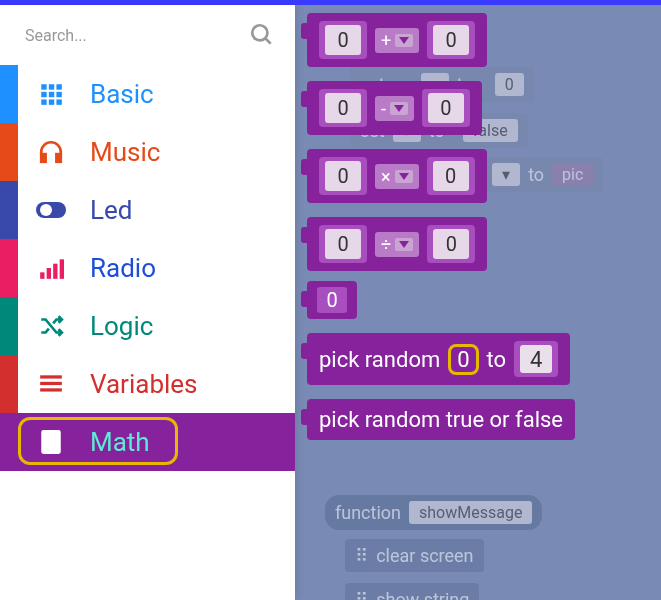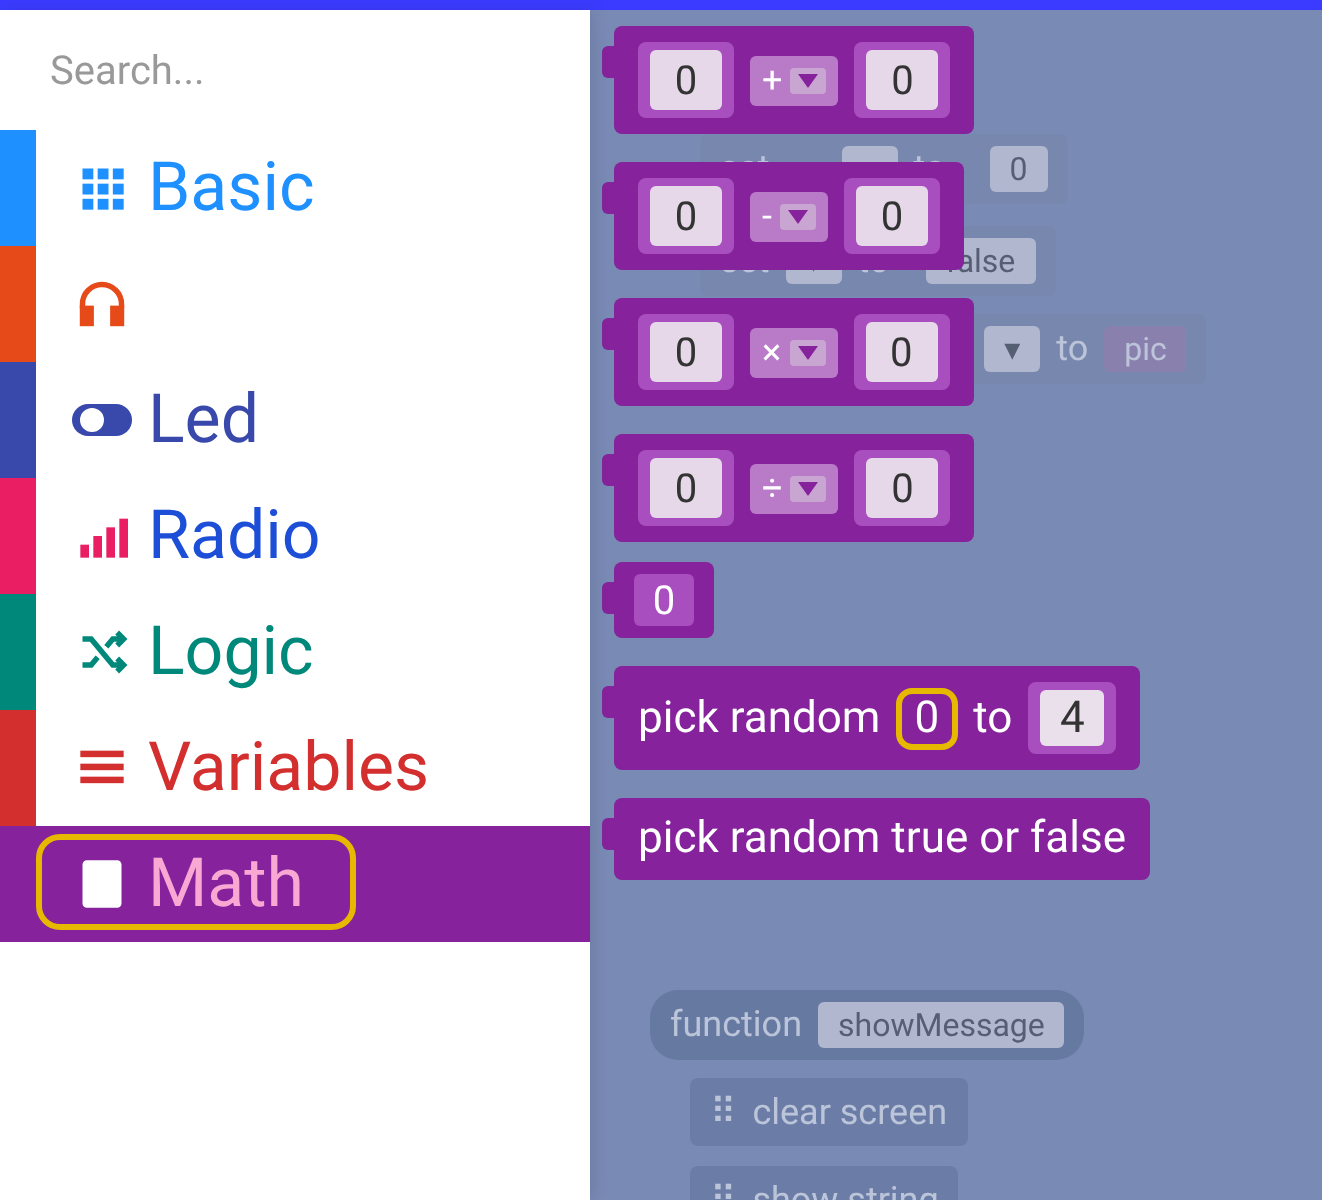--- a/index.html
+++ b/index.html
@@ -4,29 +4,29 @@
 <style>
 * { margin: 0; padding: 0; box-sizing: border-box; font-family: -apple-system, BlinkMacSystemFont, "Segoe UI", Roboto, sans-serif; }
 body { width: 661px; height: 600px; overflow: hidden; background: #f0f0f0; }
 
 .app { display: flex; height: 100%; }
 .topbar { position: absolute; top: 0; left: 0; right: 0; height: 5px; background: #3b3bff; }
 
 .sidebar { width: 295px; background: #fff; display: flex; flex-direction: column; margin-top: 5px; box-shadow: 2px 0 8px rgba(0,0,0,0.1); z-index: 10; }
 
 .search-row { display: flex; align-items: center; padding: 8px 20px 8px 25px; height: 60px; }
-.search-input { flex: 1; border: none; outline: none; font-size: 20px; color: #777; background: transparent; }
+.search-input { flex: 1; border: none; outline: none; font-size: 16px; color: #777; background: transparent; }
 .search-input::placeholder { color: #999; }
 .search-icon { color: #999; width: 26px; height: 26px; }
 
 .cat-list { display: flex; flex-direction: column; }
 .cat { display: flex; align-items: center; height: 58px; cursor: pointer; position: relative; }
 .cat-bar { width: 18px; height: 100%; }
 .cat-icon { width: 30px; display: flex; align-items: center; justify-content: center; margin-left: 18px; }
-.cat-label { font-size: 34px; margin-left: 8px; }
+.cat-label { font-size: 26px; margin-left: 24px; }
 
 .cat.selected { background: #86239c; }
 .cat.selected .cat-label, .cat.selected .cat-icon svg { color: #fff; fill: #fff; }
 .highlight-box { position: absolute; border: 3px solid #e6b800; border-radius: 12px; pointer-events: none; }
 
 .workspace { flex: 1; background: rgba(100,120,170,0.85); position: relative; margin-top: 5px; overflow: hidden; }
 
 .bg-blocks { position: absolute; top: 0; left: 0; right: 0; bottom: 0; opacity: 0.5; filter: saturate(0.7); }
 .bg-block { position: absolute; background: #5a7db8; border-radius: 4px; padding: 6px 10px; color: #fff; font-size: 18px; display: flex; align-items: center; gap: 8px; }
 .bg-pill { background: #c4b9c9; color: #333; padding: 2px 10px; border-radius: 3px; font-size: 16px; }
@@ -83,20 +83,21 @@
         </div>
         <div class="cat">
           <div class="cat-bar" style="background:#e64a19"></div>
           <div class="cat-icon" style="color:#e64a19;fill:#e64a19">
             <svg width="26" height="26" viewBox="0 0 24 24" fill="none" stroke="currentColor" stroke-width="2.5">
               <path d="M3 14v-2a9 9 0 0 1 18 0v2"></path>
               <rect x="3" y="14" width="4" height="7" fill="currentColor"></rect>
               <rect x="17" y="14" width="4" height="7" fill="currentColor"></rect>
             </svg>
           </div>
+          <div class="cat-label" style="color:#e64a19">Music</div>
         </div>
         <div class="cat">
           <div class="cat-bar" style="background:#3949ab"></div>
           <div class="cat-icon" style="color:#3949ab;fill:#3949ab">
             <svg width="30" height="20" viewBox="0 0 30 20">
               <rect x="0" y="2" width="30" height="16" rx="8" fill="currentColor"></rect>
               <circle cx="10" cy="10" r="6" fill="#fff"></circle>
             </svg>
           </div>
           <div class="cat-label" style="color:#3949ab">Led</div>
@@ -142,21 +143,21 @@
               <rect x="4" y="2" width="16" height="20" rx="1"></rect>
               <rect x="6" y="4" width="12" height="4" fill="currentColor"></rect>
               <circle cx="8" cy="12" r="1.2" fill="currentColor"></circle>
               <circle cx="12" cy="12" r="1.2" fill="currentColor"></circle>
               <circle cx="16" cy="12" r="1.2" fill="currentColor"></circle>
               <circle cx="8" cy="16" r="1.2" fill="currentColor"></circle>
               <circle cx="12" cy="16" r="1.2" fill="currentColor"></circle>
               <circle cx="16" cy="16" r="1.2" fill="currentColor"></circle>
             </svg>
           </div>
-          <div class="cat-label" style="color:#f9a8d4">Math</div>
+          <div class="cat-label" style="color:#5eead4">Math</div>
           <div class="highlight-box" style="left:18px; top:4px; width:160px; height:48px;"></div>
         </div>
       </div>
   </div>
 
   <div class="workspace">
     <div class="bg-blocks">
       <div class="bg-block" style="top:18px; left:120px;">
           <span>ge</span>
         </div>

